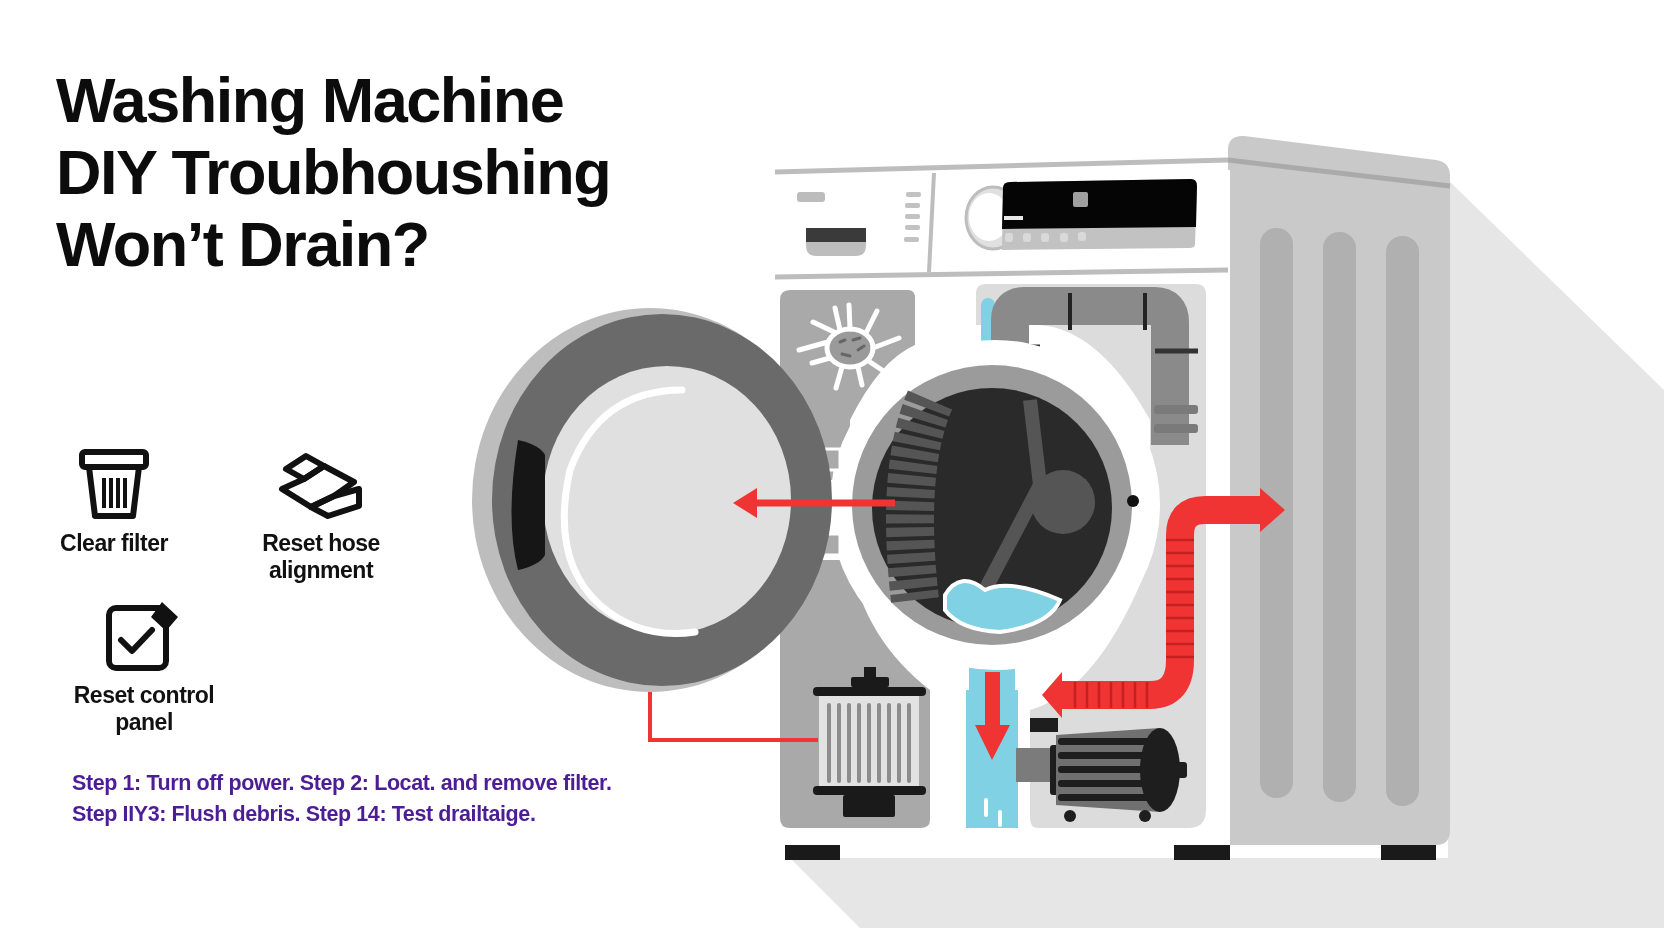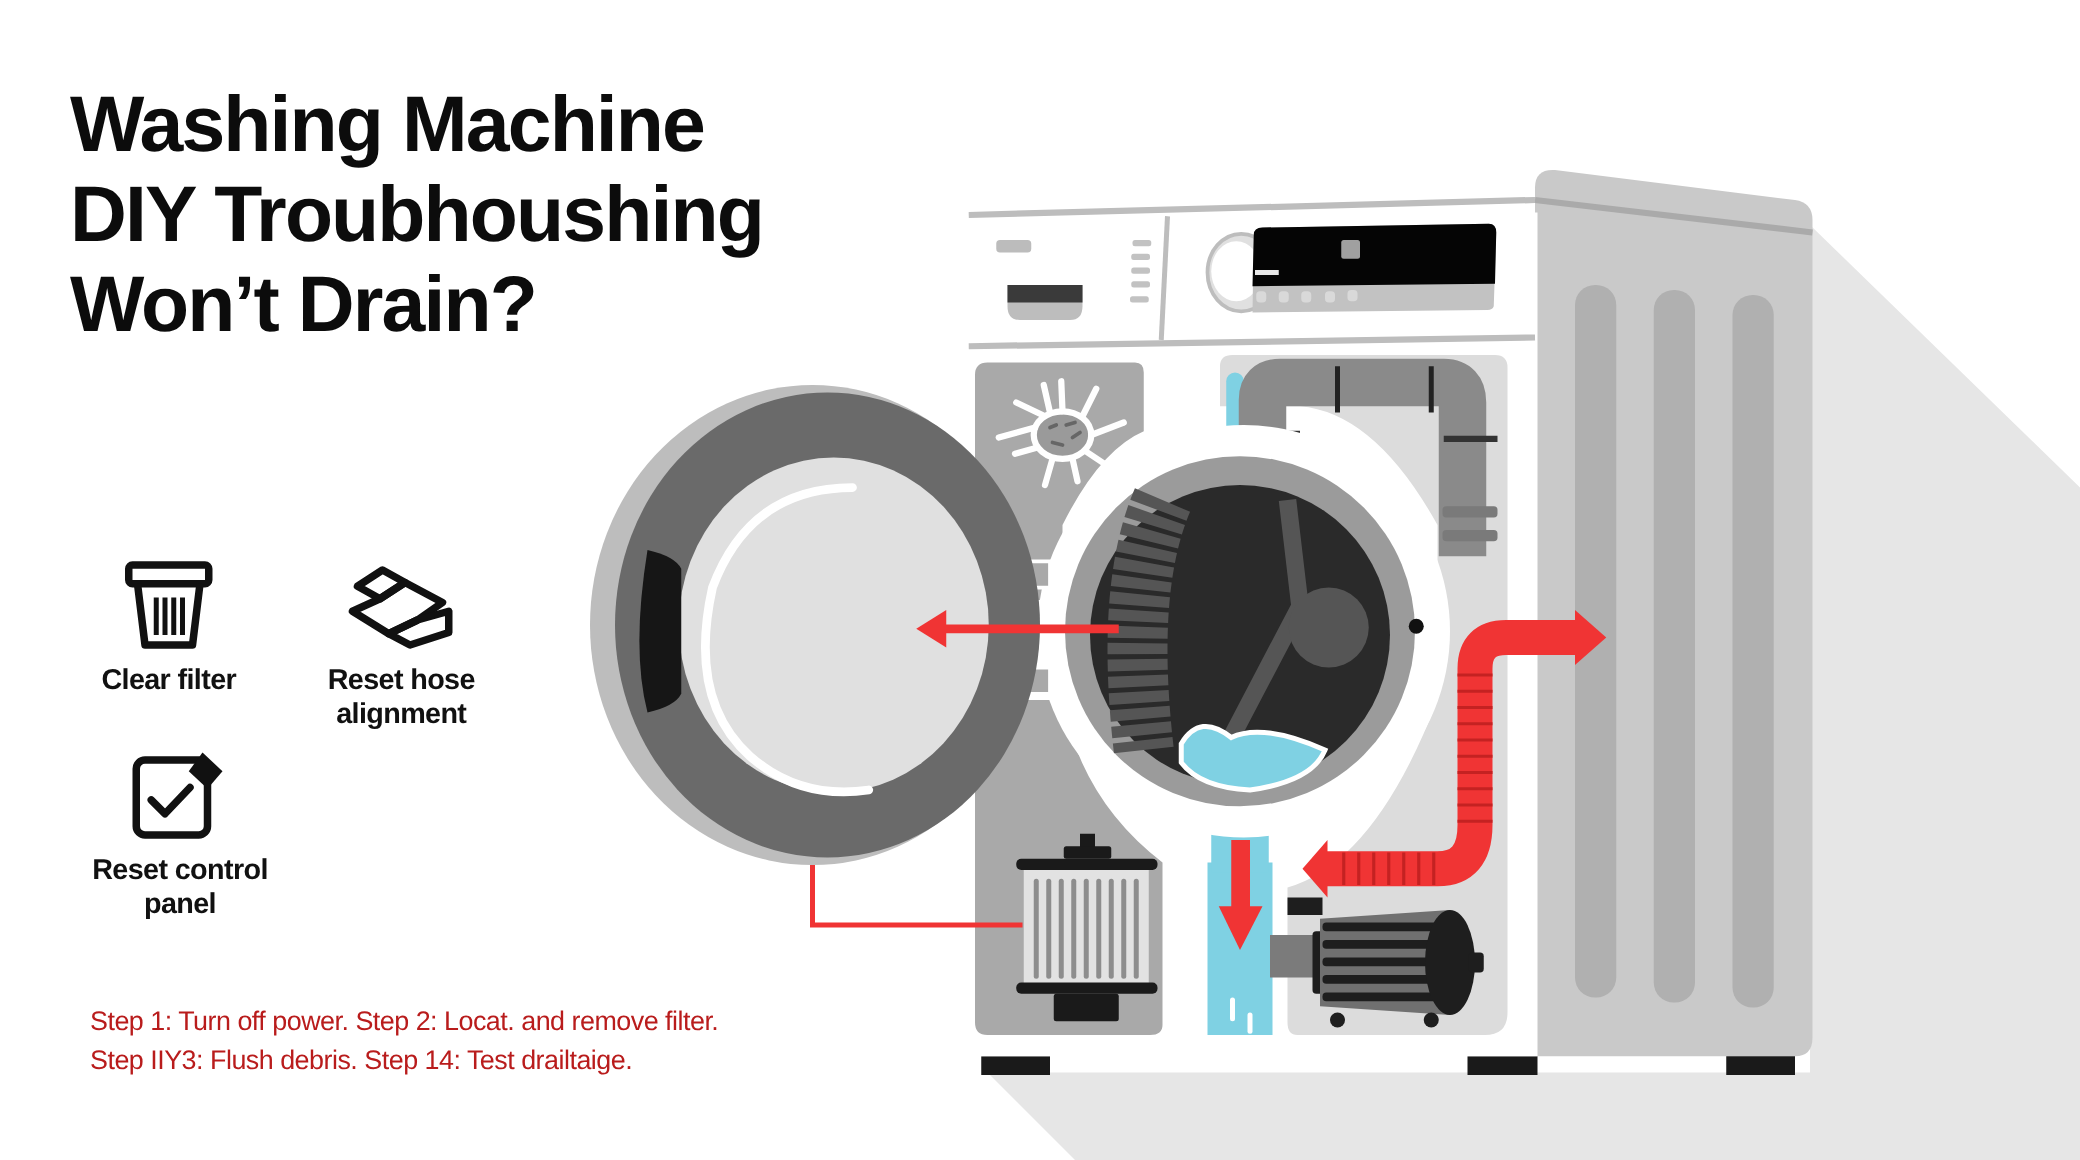--- a/index.html
+++ b/index.html
@@ -2,21 +2,21 @@
 <html><head>
 <meta charset="utf-8">
 <style>
   html,body{margin:0;padding:0;}
   body{width:1664px;height:928px;overflow:hidden;background:#ffffff;position:relative;font-family:"Liberation Sans",sans-serif;}
   .abs{position:absolute;}
   #title{left:56px;top:64px;width:640px;font-weight:700;font-size:63px;line-height:72px;color:#0c0c0c;letter-spacing:-1.5px;margin:0;}
   #title span{display:block;}
   .tip{position:absolute;text-align:center;font-weight:700;font-size:23px;line-height:27px;color:#111;letter-spacing:-0.5px;}
   .tip svg{display:block;margin:0 auto 8px auto;}
-  #steps{left:72px;top:802px;font-size:21.5px;line-height:31px;color:#b91c1c;font-weight:400;letter-spacing:-0.4px;}
+  #steps{left:72px;top:768px;font-size:21.5px;line-height:31px;color:#4c1d95;font-weight:700;letter-spacing:-0.4px;}
   #steps span{display:block;}
   #art{left:0;top:0;width:1664px;height:928px;}
 </style>
 </head>
 <body>
 
 <svg id="art" class="abs" viewBox="0 0 1664 928" xmlns="http://www.w3.org/2000/svg">
 
   <polygon points="1448,180 1664,390 1664,928 860,928 790,858 1448,858" fill="#e6e6e6"></polygon>
 
@@ -217,21 +217,21 @@
       <line x1="1000" y1="812" x2="1000" y2="825"></line>
   </g>
 </svg>
 
 <h1 id="title" class="abs">
   <span>Washing Machine</span>
   <span>DIY Troubhoushing</span>
   <span>Won’t Drain?</span>
 </h1>
 
-<div class="tip" style="left:71px;top:448px;width:128px;">
+<div class="tip" style="left:50px;top:448px;width:128px;">
   <svg width="72" height="74" viewBox="0 0 72 74">
     <rect x="4" y="4" width="64" height="15" rx="3" fill="none" stroke="#111" stroke-width="6"></rect>
     <path d="M11,19 L17,68 L55,68 L61,19" fill="none" stroke="#111" stroke-width="6" stroke-linejoin="round"></path>
     <g stroke="#111" stroke-width="4">
         <line x1="26" y1="30" x2="26" y2="60"></line>
         <line x1="33" y1="30" x2="33" y2="60"></line>
         <line x1="40" y1="30" x2="40" y2="60"></line>
         <line x1="47" y1="30" x2="47" y2="60"></line>
       </g>
   </svg>

